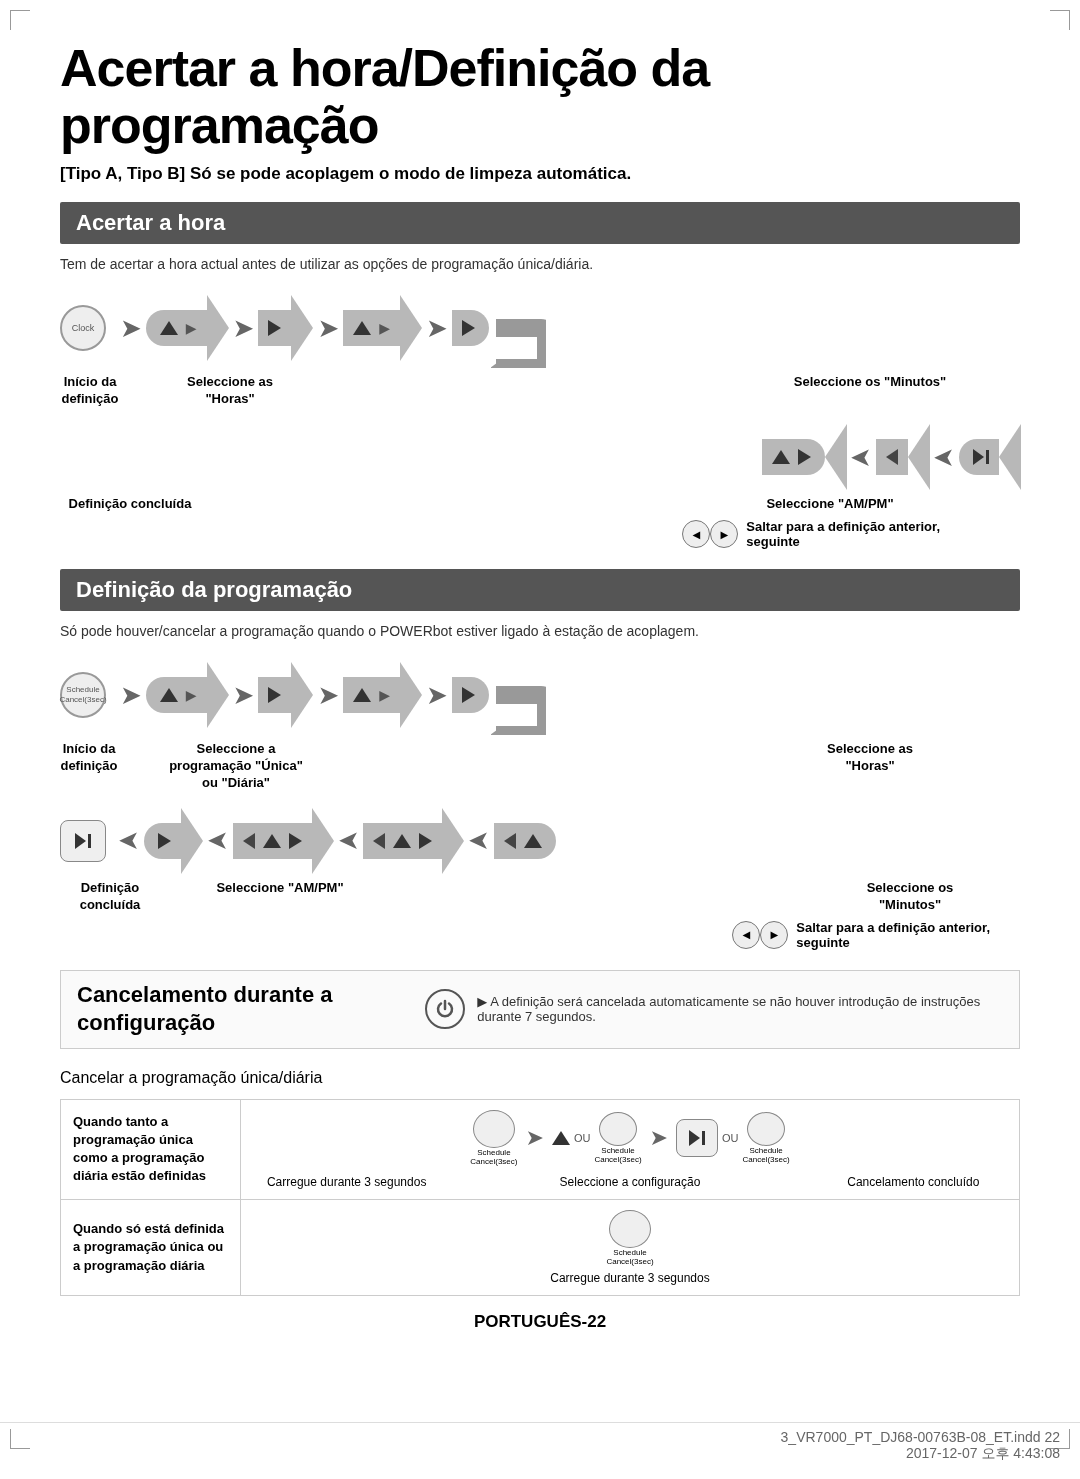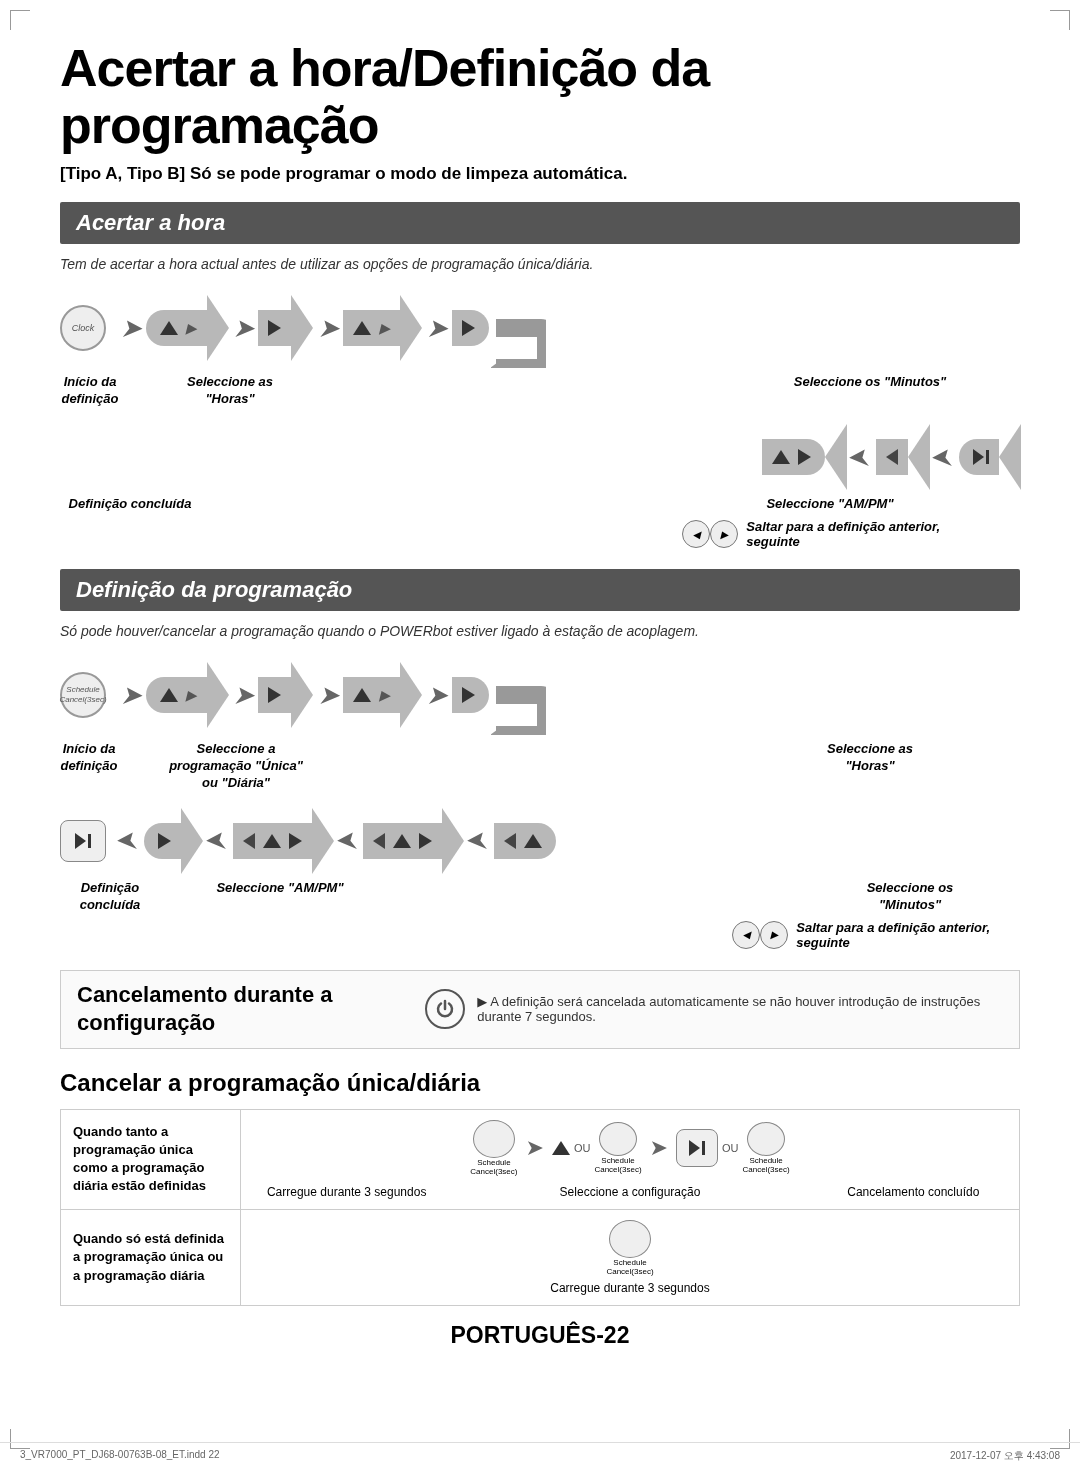--- a/index.html
+++ b/index.html
@@ -134,25 +134,26 @@
     }
 
     
     .page-footer {
       position: absolute;
       bottom: 10px;
       left: 0;
       right: 0;
       display: flex;
       justify-content: space-between;
-      align-items: flex-start;
+      align-items: flex-end;
       padding: 6px 20px;
-      font-size: 10px;
+      font-size: 14px;
       color: #666;
       border-top: 1px solid #ddd;
+      flex-direction: column;
     }
 
     .page-number {
       font-size: 16px;
       font-weight: bold;
       text-align: center;
     }
 
     .small-tri-up {
       width: 0; height: 0;
@@ -163,21 +164,20 @@
 
     .small-play {
       width: 0; height: 0;
       border-top: 8px solid transparent;
       border-bottom: 8px solid transparent;
       border-left: 13px solid #333;
     }
 
     .section-wrap {
       margin-bottom: 20px;
-      font-style: italic;
     }
 
     .lbl {
       font-weight: bold;
       font-size: 13px;
       text-align: center;
       line-height: 1.3;
     }
 
     
@@ -197,22 +197,22 @@
       justify-content: center;
       font-size: 9px;
     }
 
     
     .cancel-section {
       margin-bottom: 16px;
     }
 
     .cancel-header {
-      font-size: 24px;
-      font-weight: bold;
+      font-size: 16px;
+      font-weight: normal;
       margin-bottom: 12px;
     }
 
     .play-pause-icon {
       display: flex;
       align-items: center;
       gap: 2px;
     }
     .play-pause-icon .pp-play {
       width: 0; height: 0;
@@ -239,21 +239,21 @@
 <body>
 
 <div class="page">
 
   <div class="corner-mark corner-tl"></div>
   <div class="corner-mark corner-tr"></div>
   <div class="corner-mark corner-bl"></div>
   <div class="corner-mark corner-br"></div>
 
   <h1 class="main-title">Acertar a hora/Definição da programação</h1>
-  <p class="subtitle">[Tipo A, Tipo B] Só se pode programar o modo de limpeza automática.</p>
+  <p class="subtitle">[Tipo A, Tipo B] Só se pode acoplagem o modo de limpeza automática.</p>
 
   <div class="section-wrap hora-section">
     <div class="section-header">Acertar a hora</div>
     <p class="section-desc">Tem de acertar a hora actual antes de utilizar as opções de programação única/diária.</p>
 
     <div class="diagram-container">
 
       <div style="display:flex; align-items:center; gap:0; margin-bottom:0; position:relative;">
 
         <div style="display:flex;flex-direction:column;align-items:center;margin-right:10px;">
@@ -579,20 +579,20 @@
               <div style="font-size:8px;text-align:center;line-height:1.2;">Schedule<br>Cancel(3sec)</div>
             </div>
             <div style="font-size:12px;text-align:center;">Carregue durante 3 segundos</div>
           </div>
         </td>
       </tr>
     </tbody>
       </table>
   </div>
 
-  <div class="page-number" style="font-size:23px;font-weight:bold;margin-top:4px;">PORTUGUÊS-22</div>
+  <div class="page-number" style="font-size:17px;font-weight:bold;margin-top:4px;">PORTUGUÊS-22</div>
 
   <div class="page-footer">
     <span>3_VR7000_PT_DJ68-00763B-08_ET.indd   22</span>
     <span>2017-12-07   오후 4:43:08</span>
   </div>
 
 </div>
 
 </body></html>

